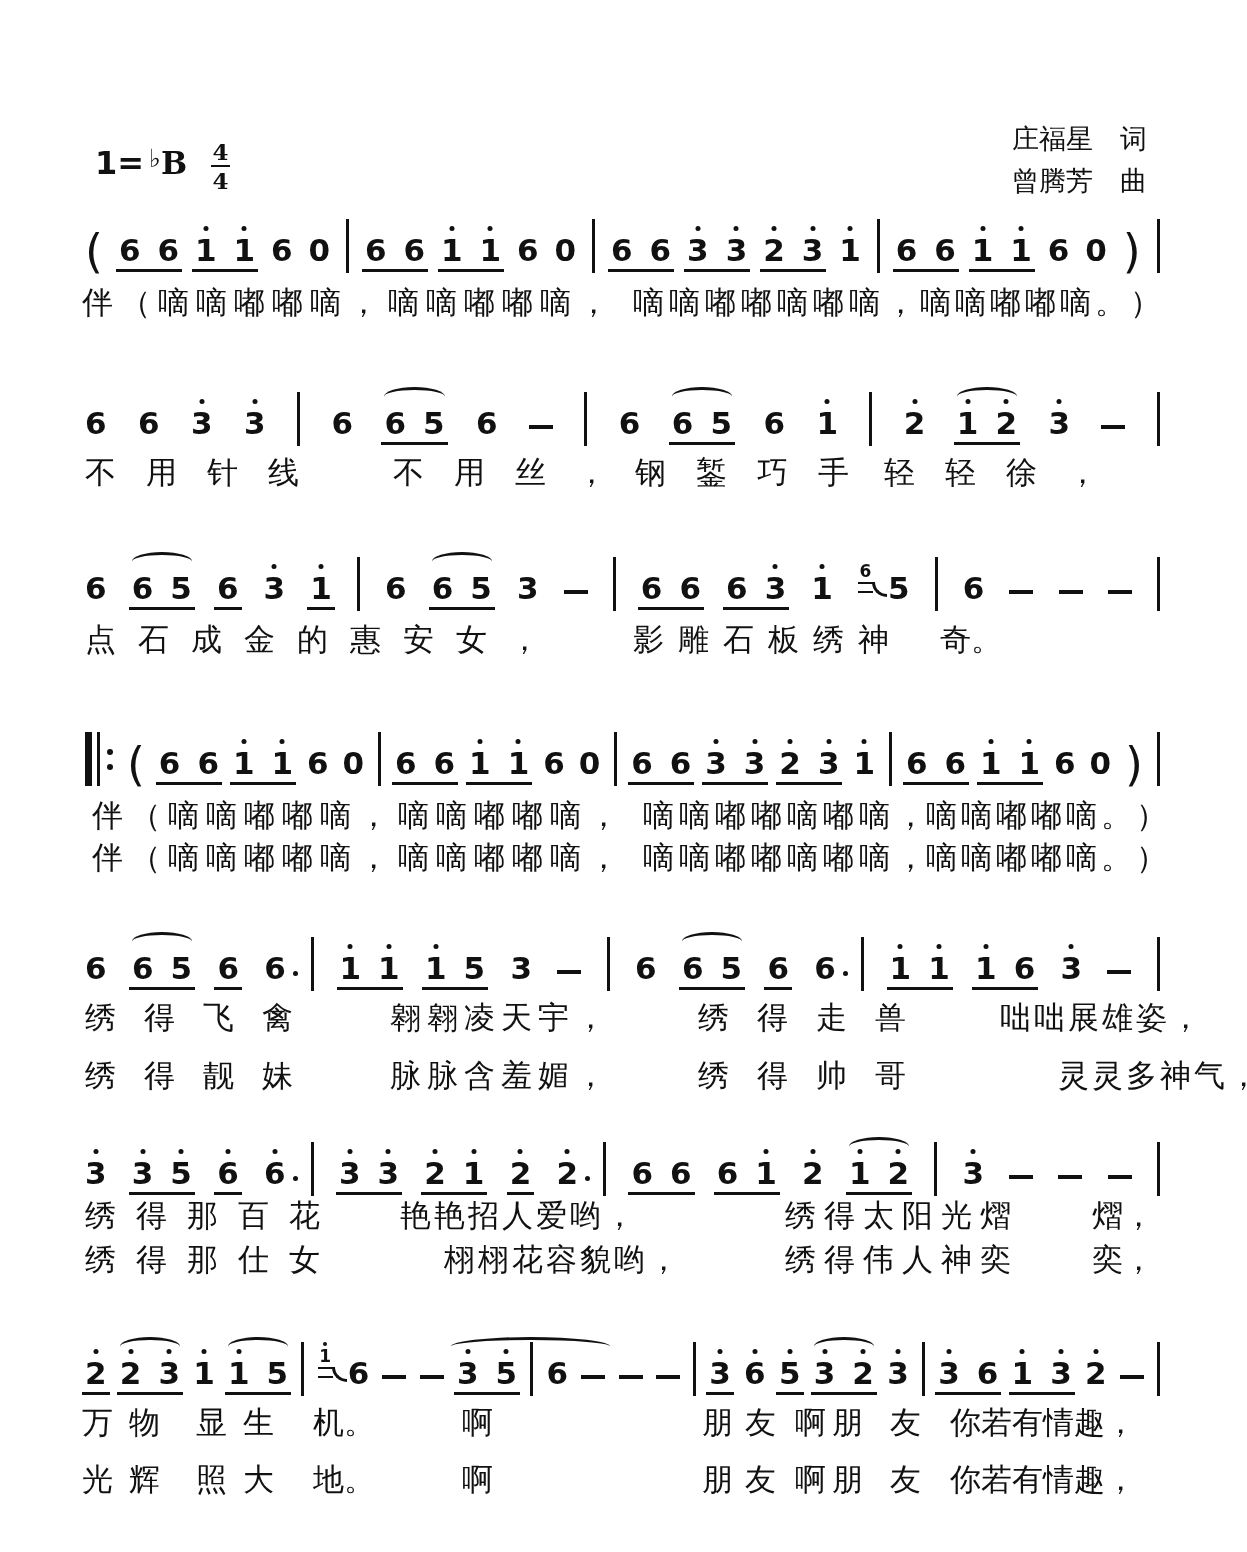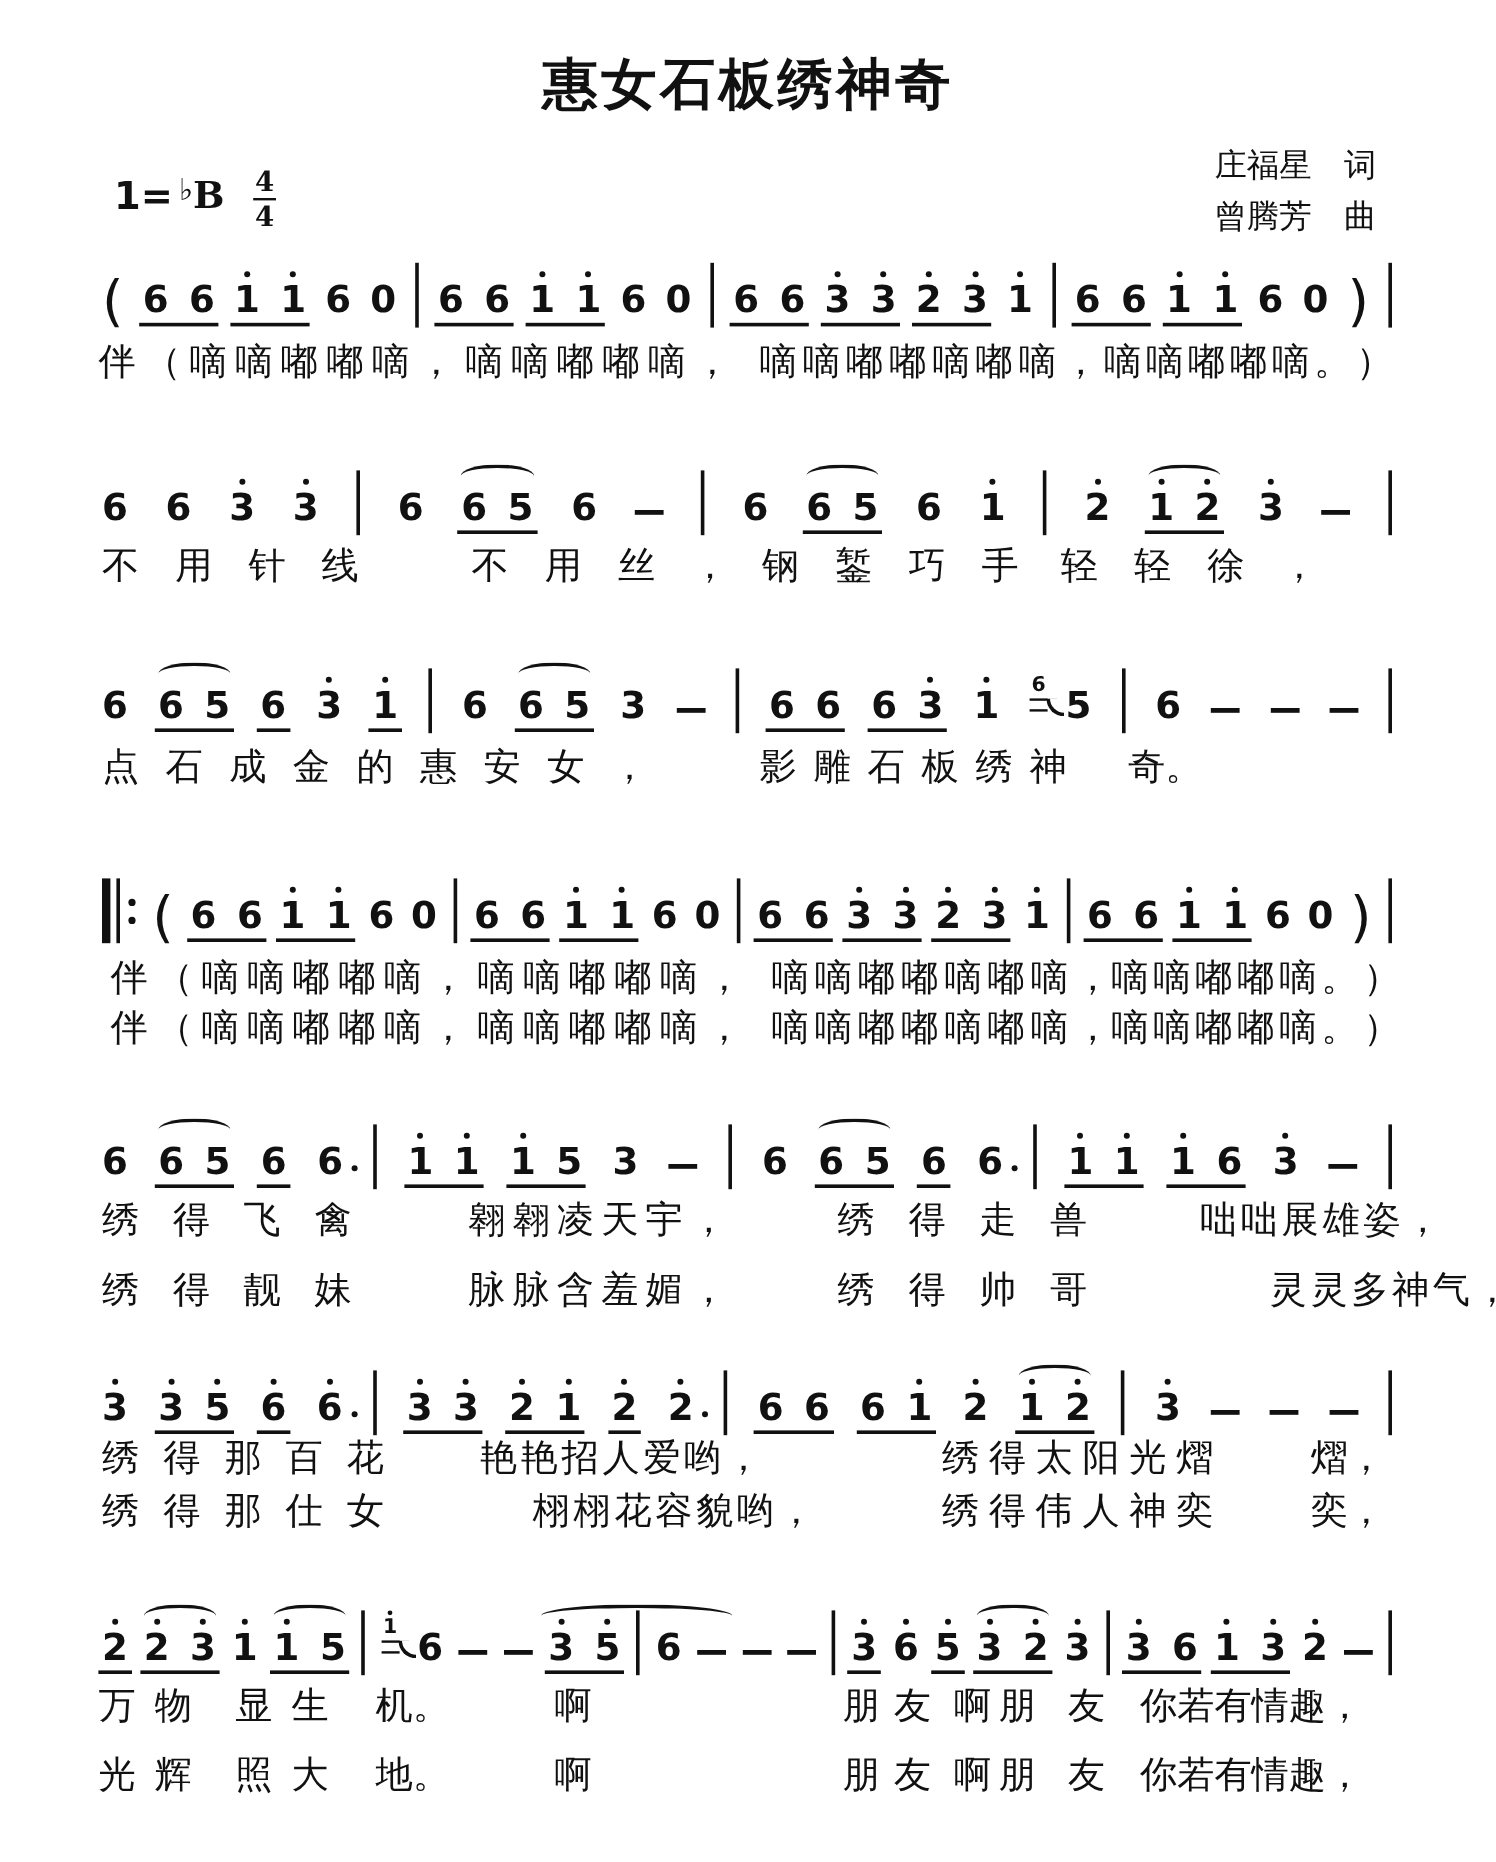--- a/index.html
+++ b/index.html
@@ -55,21 +55,20 @@
        border-bottom-left-radius:100%;margin:0 1px 14px -2px;}
 
   
   .lyric-seg{position:absolute;font-family:"DejaVu Serif",serif;font-size:31px;line-height:1.15;
              white-space:nowrap;color:var(--ink);}
 </style>
 </head>
 <body>
 
 <div class="page" id="page">
-  <div class="title">惠女石板绣神奇</div>
   <div class="credits">
     <div>庄福星　词</div>
     <div>曾腾芳　曲</div>
   </div>
   <div class="keysig">
     <span class="one">1=</span>
     <span class="flat">♭</span>
     <span class="letter">B</span>
     <span class="frac">
       <span>4</span>

